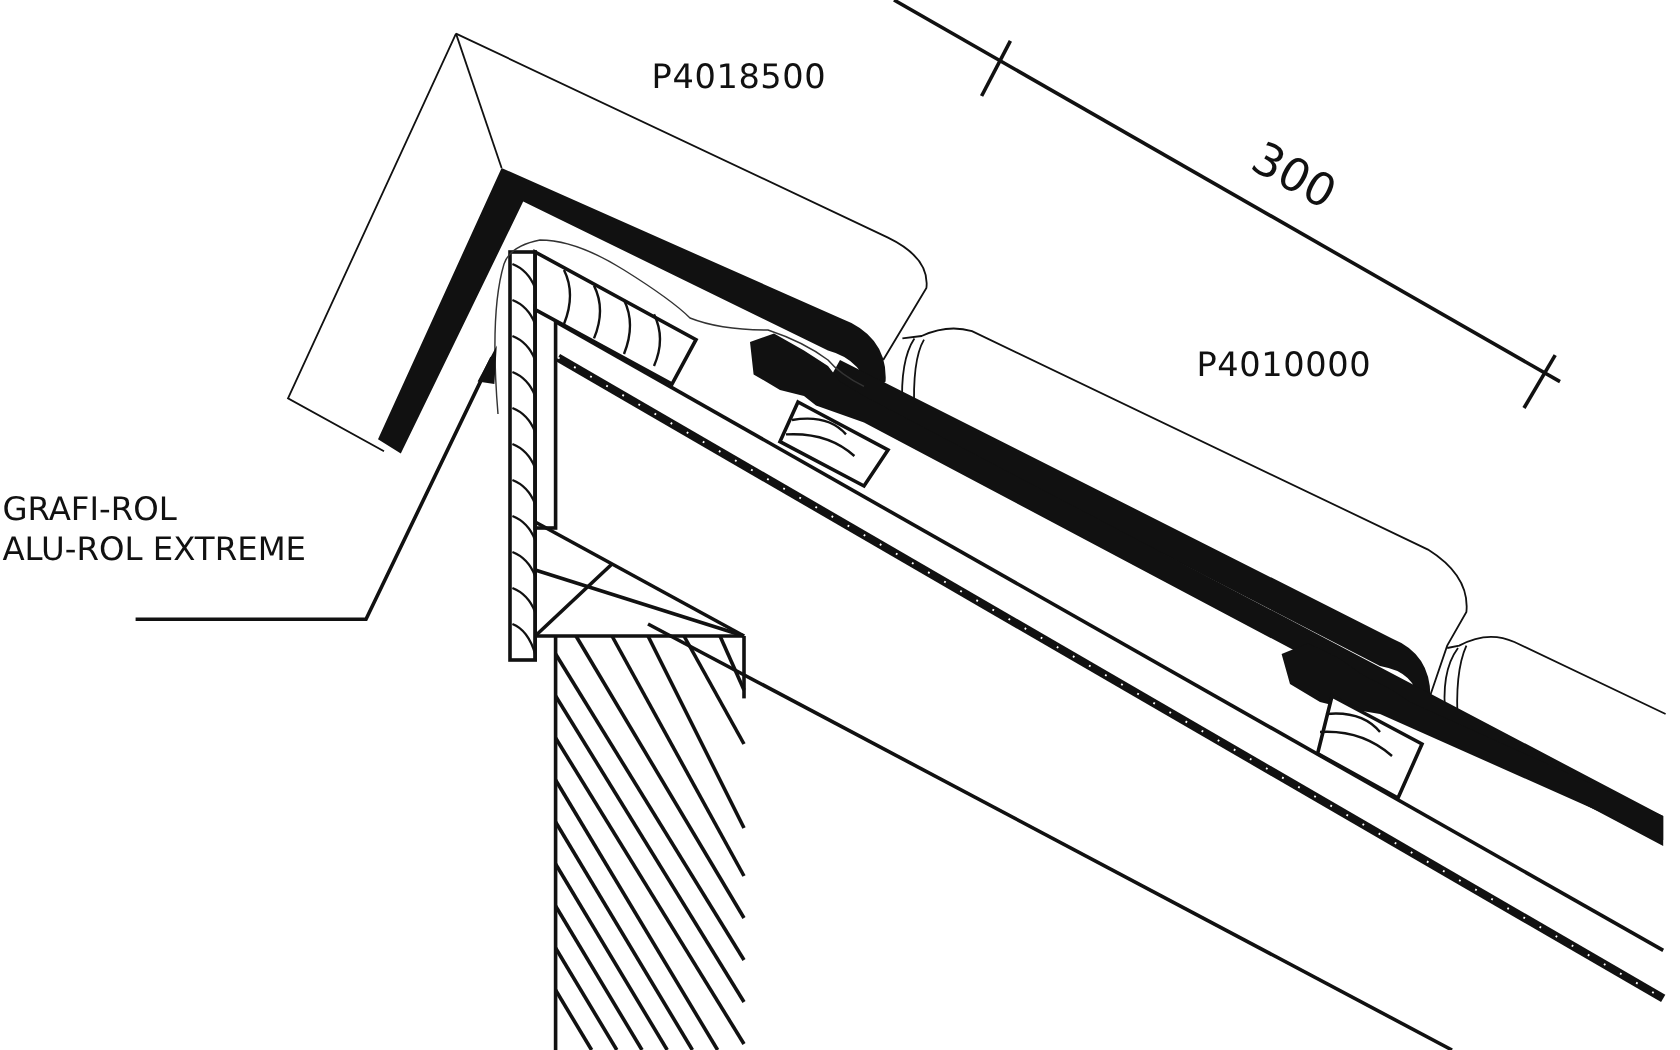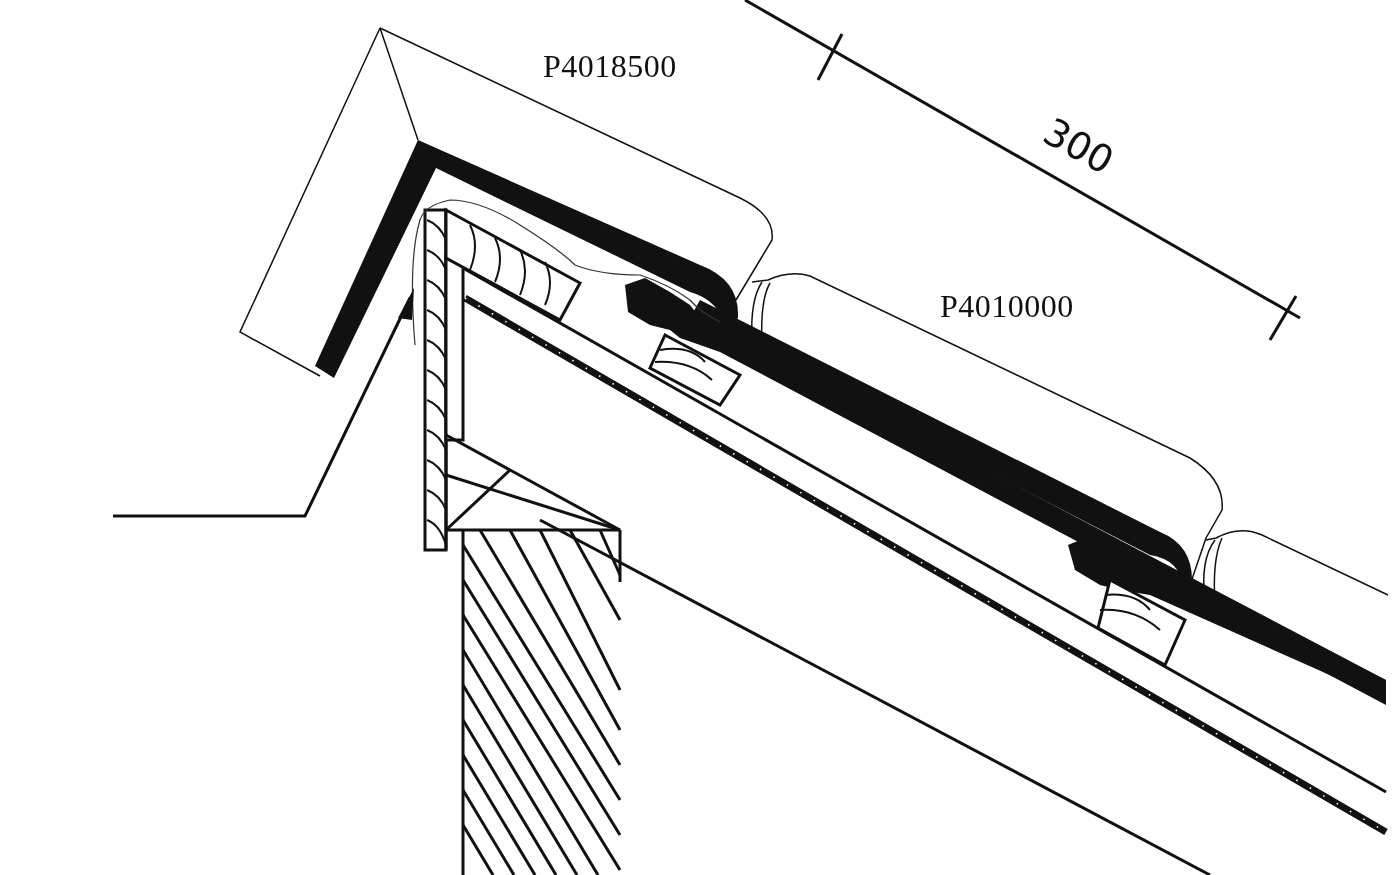--- a/index.html
+++ b/index.html
@@ -24,23 +24,22 @@
       height: 875px;
     }
     .label {
       position: absolute;
       font-family: "DejaVu Sans", "Liberation Sans", sans-serif;
       color: #111111;
       white-space: nowrap;
       line-height: 1;
     }
     .part-code {
-      font-size: 32px;
+      font-size: 28px;
       letter-spacing: 0.5px;
-      font-family: Liberation Serif, serif;
     }
     .dim-text {
       font-size: 38px;
       transform-origin: left top;
     }
     .material-list {
       font-size: 27px;
       line-height: 34px;
     }
     .material-list div { white-space: nowrap; }
@@ -153,20 +152,22 @@
 
     <g stroke="#111" stroke-width="3" fill="none">
       <polyline points="113,516 305,516 410,298"></polyline>
     </g>
     <g fill="#111">
       <polygon points="414,288 398,318 412,320"></polygon>
     </g>
   </svg>
 
   <div class="label part-code" style="left:543px; top:50px;">P4018500</div>
-  <div class="label part-code" style="left:940px; top:290px;">P4010000</div>
+  <div class="label part-code" style="left:997px; top:290px;">P4010000</div>
 
   <div class="label dim-text" style="left:1056px; top:112px; transform: rotate(29deg);">300</div>
 
   <div class="label material-list" style="left:2px; top:408px;">
+    <div>GRAFI-ROL</div>
+    <div>ALU-ROL EXTREME</div>
   </div>
 
 </div>
 
 </body></html>

